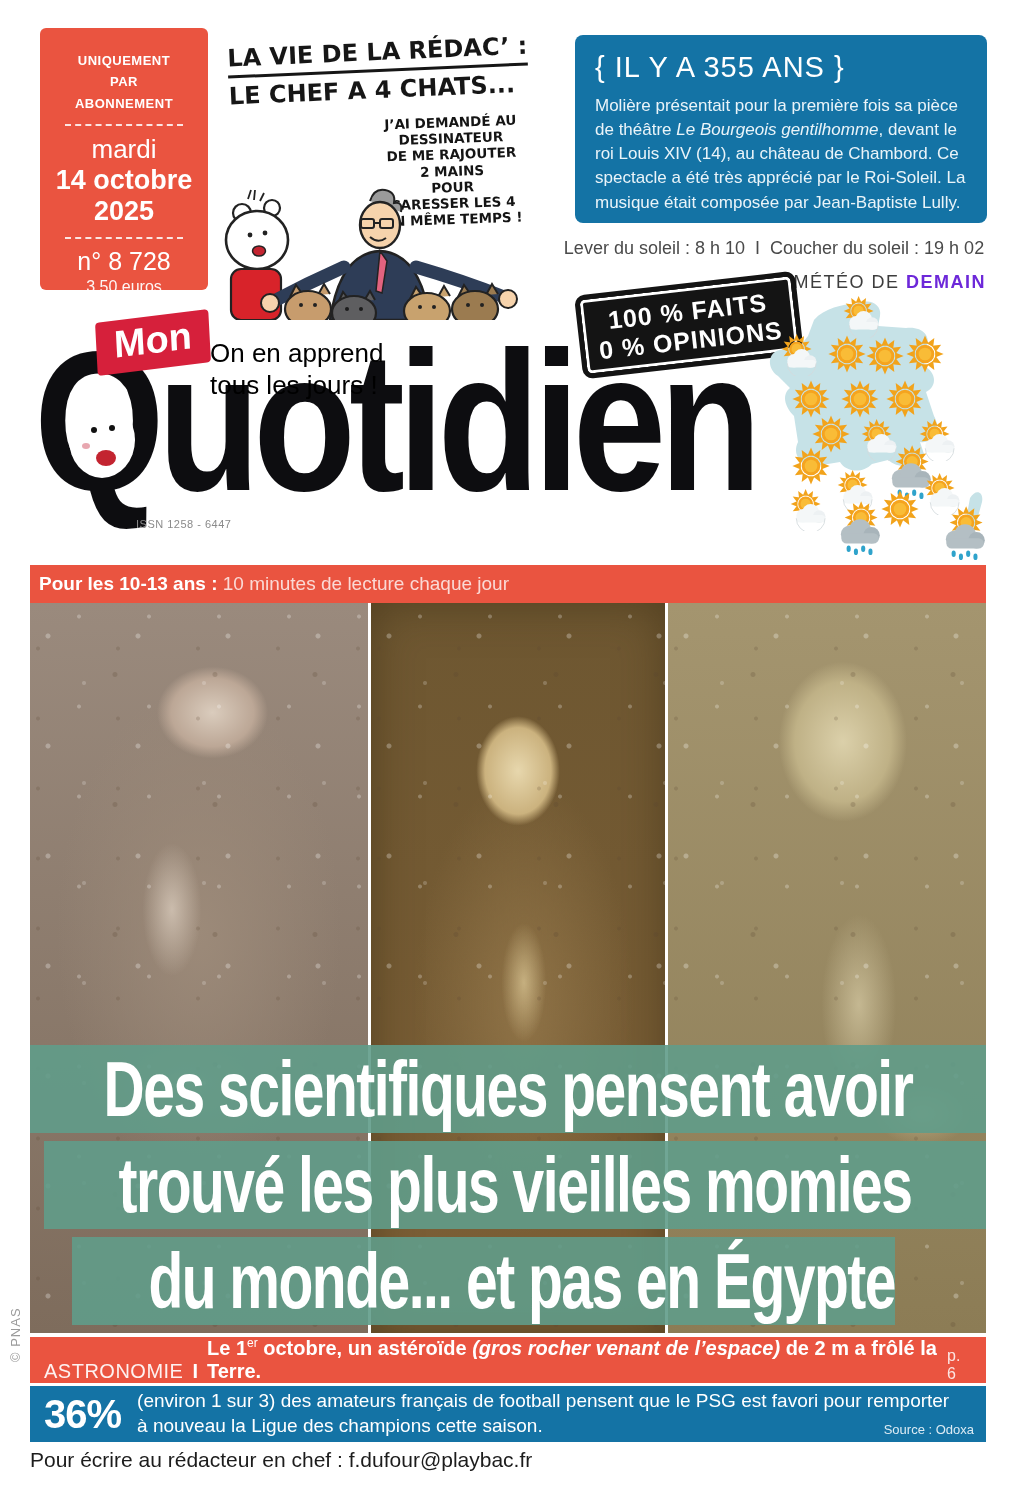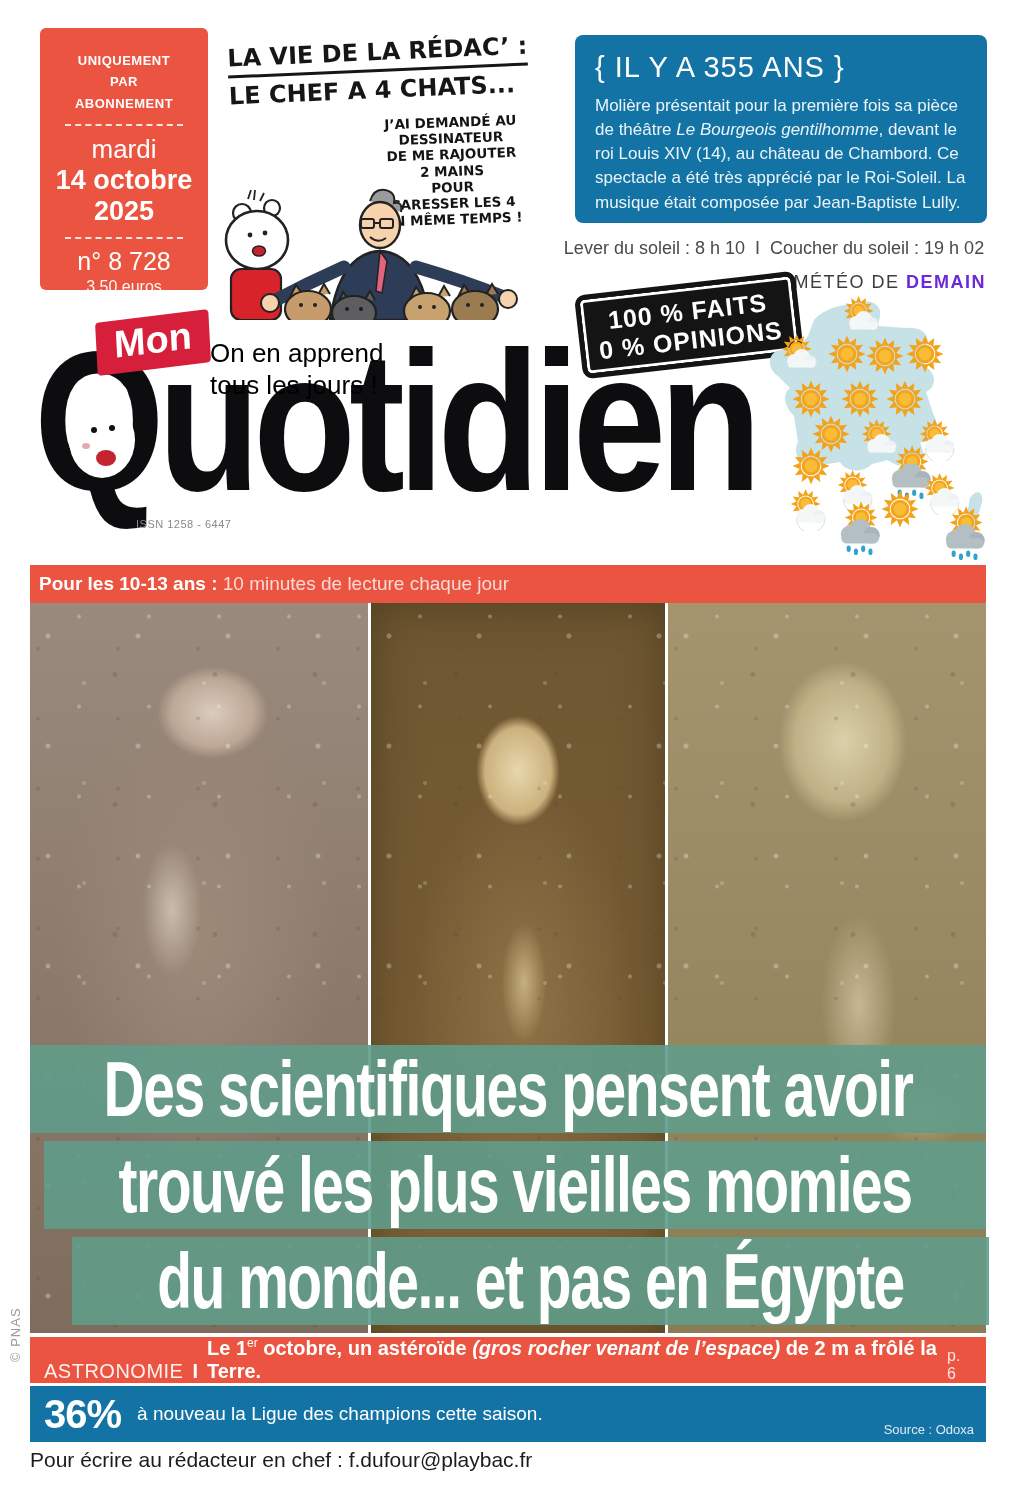--- a/index.html
+++ b/index.html
@@ -96,21 +96,21 @@
       radial-gradient(circle 1.5px at 45% 80%, rgba(255,255,255,.4) 0 1.5px, transparent 2.5px),
       radial-gradient(circle 2px at 85% 55%, rgba(90,70,50,.45) 0 2px, transparent 3px),
       radial-gradient(circle 1.5px at 10% 65%, rgba(90,70,50,.4) 0 1.5px, transparent 2.5px);
       background-size:90px 110px,70px 90px,120px 100px,100px 130px,80px 70px;}
 
   
   .band{position:absolute;height:88px;background:var(--teal,rgba(96,156,138,.9));
         display:flex;align-items:center;justify-content:center;overflow:visible;}
   .band1{left:0;top:442px;width:956px;}
   .band2{left:14px;top:538px;width:942px;}
-  .band3{left:42px;top:634px;width:917px;}
+  .band3{left:42px;top:634px;width:823px;justify-content:flex-end;}
   .band .hl{display:inline-block;color:#fff;font-weight:bold;font-size:57px;
             letter-spacing:-1.5px;white-space:nowrap;transform:scaleY(1.35);}
 
   .credit{left:8px;top:1362px;transform:rotate(-90deg);transform-origin:left top;
           font-size:13px;color:#9a9a9a;letter-spacing:1px;}
 
   
   .astro{left:30px;top:1337px;width:956px;height:46px;background:var(--orange,#EA5440);color:#fff;
          display:flex;align-items:flex-end;padding:0 14px;box-sizing:border-box;font-size:20px;}
   .astro .lab{font-weight:normal;color:rgba(255,255,255,.92);letter-spacing:.5px;}
@@ -376,18 +376,19 @@
 <div class="abs astro">
   <span class="lab">ASTRONOMIE</span>
   <span class="div">I</span>
   <span><b>Le 1</b><sup>er</sup><b> octobre, un astéroïde </b><i>(gros rocher venant de l’espace)</i><b> de 2 m a frôlé la Terre.</b></span>
   <span class="pg">p. 6</span>
 </div>
 
 <div class="stat">
   <div class="pct">36%</div>
   <div class="txt">
+    <div>(environ 1 sur 3) des amateurs français de football pensent que le PSG est favori pour remporter</div>
     <div>à nouveau la Ligue des champions cette saison.</div>
   </div>
   <div class="src">Source : Odoxa</div>
 </div>
 
 <div class="abs footer">Pour écrire au rédacteur en chef : f.dufour@playbac.fr</div>
 
 </body></html>

